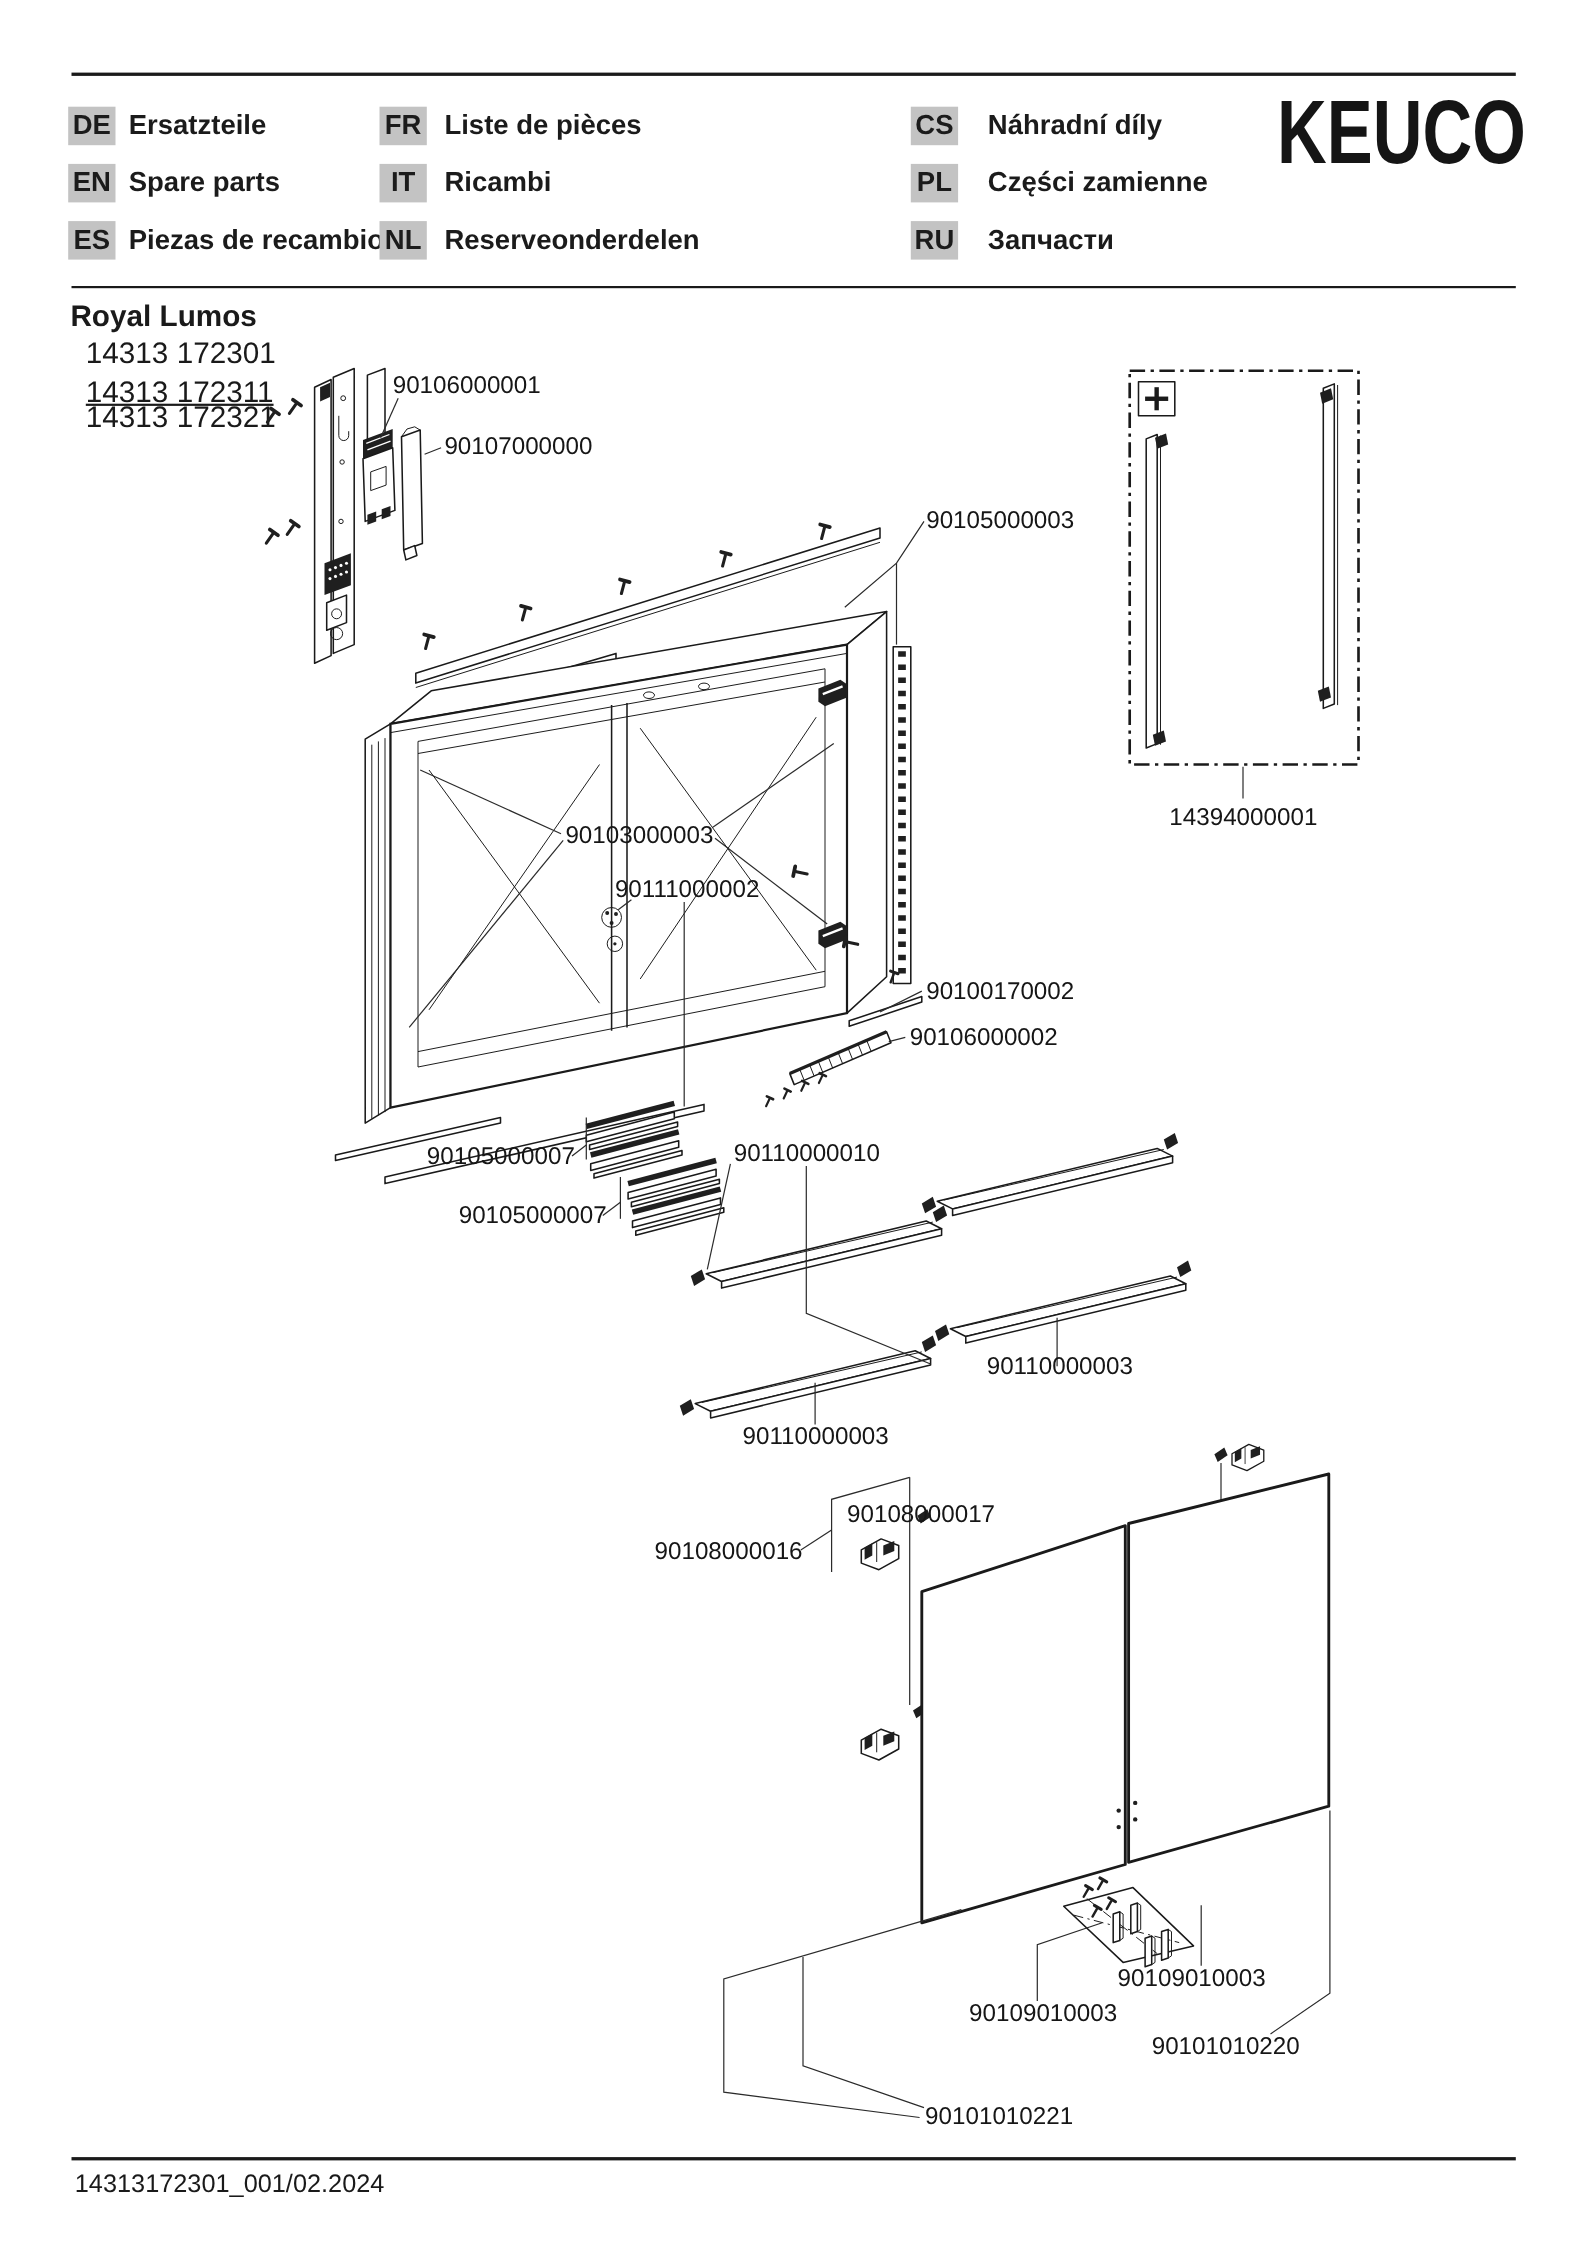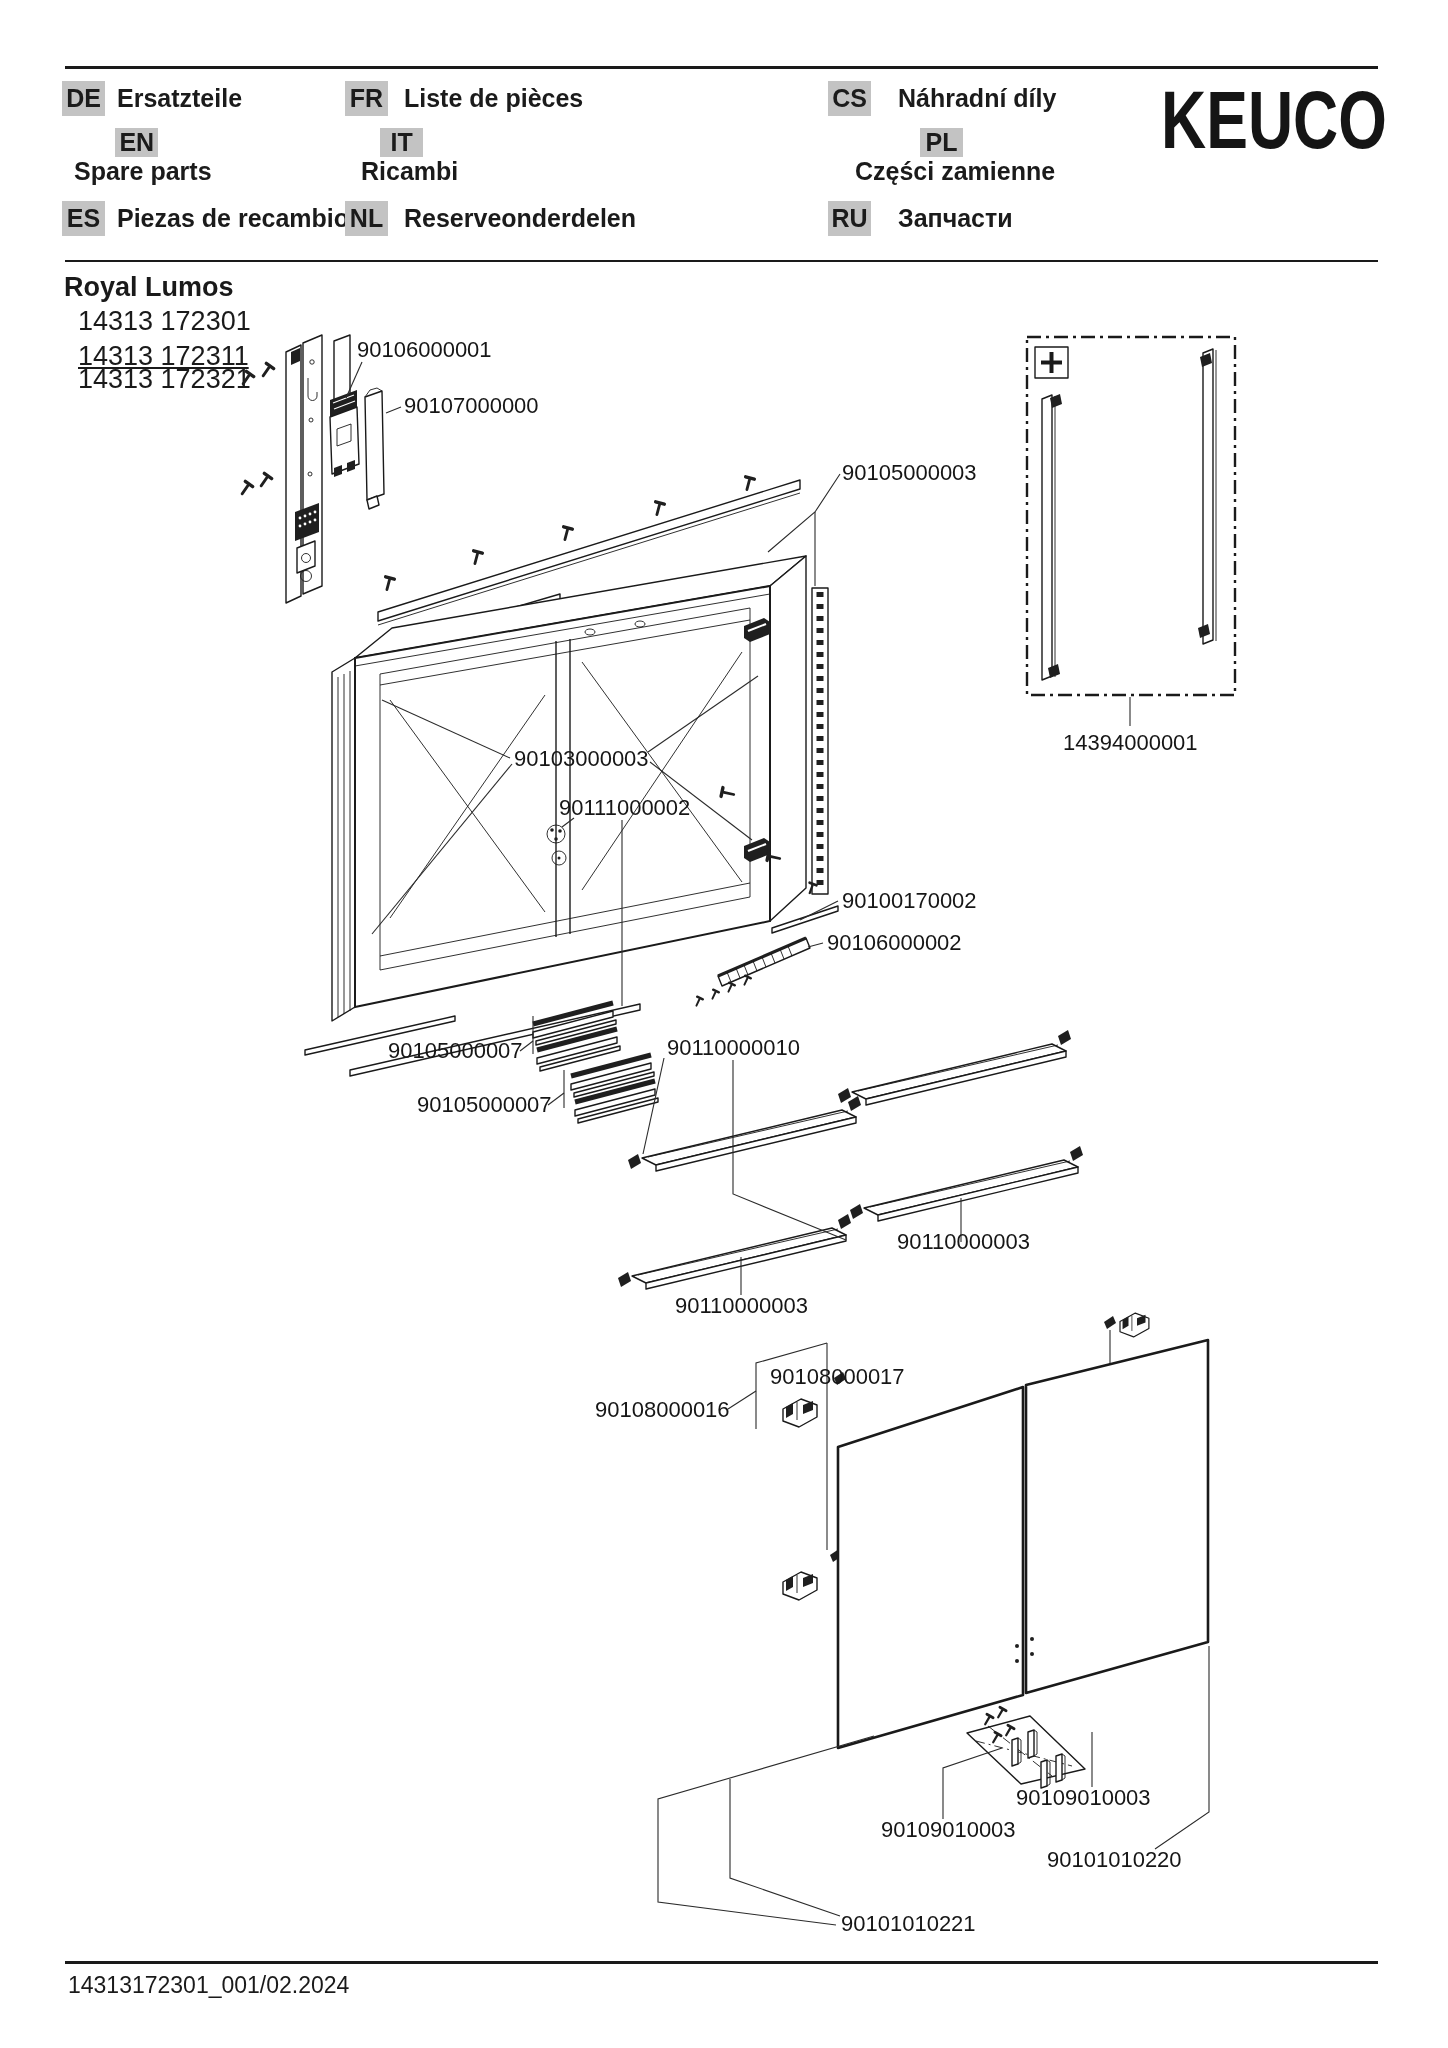--- a/index.html
+++ b/index.html
@@ -5,21 +5,21 @@
   html,body{margin:0;padding:0;background:#ffffff;}
   .page{position:relative;width:1448px;height:2048px;background:#fff;overflow:hidden;
         font-family:"Liberation Sans",sans-serif;color:#1a1a1a;}
   .rule{position:absolute;left:65px;width:1313px;height:3px;background:#1a1a1a;}
   .lang-item{position:absolute;display:flex;align-items:center;height:36px;}
   .lang-badge{display:inline-flex;align-items:center;justify-content:center;
       width:43px;height:35px;background:#c3c3c3;color:#1b1b1b;
       font-size:25px;font-weight:bold;}
   .lang-label{font-size:25px;font-weight:bold;color:#1b1b1b;white-space:nowrap;}
   .col1{left:62px;} .col2{left:345px;text-align:center;} .col3{left:828px;}
-  .row1{top:80px;} .row2{top:128px;flex-direction:column;} .row3{top:200px;}
+  .row1{top:96px;} .row2{top:148px;} .row3{top:200px;}
   .lang-label{margin-left:0;}
   .lab-off1{margin-left:12px;} .lab-off2{margin-left:16px;} .lab-off3{margin-left:27px;}
   .title{position:absolute;left:64px;top:272px;font-size:27px;font-weight:bold;}
   .model{position:absolute;left:78px;font-size:27px;}
   .m1{top:306px;} .m2{top:341px;text-decoration:underline;} .m3{top:364px;}
   .footer-code{position:absolute;left:68px;top:1972px;font-size:23px;}
   svg{position:absolute;left:0;top:0;}
   .s{stroke:#1a1a1a;stroke-width:1.4;fill:none;stroke-linejoin:round;}
   .sf{stroke:#1a1a1a;stroke-width:1.4;fill:#ffffff;stroke-linejoin:round;}
   .sf2{stroke:#1a1a1a;stroke-width:2.6;fill:#ffffff;stroke-linejoin:round;}

